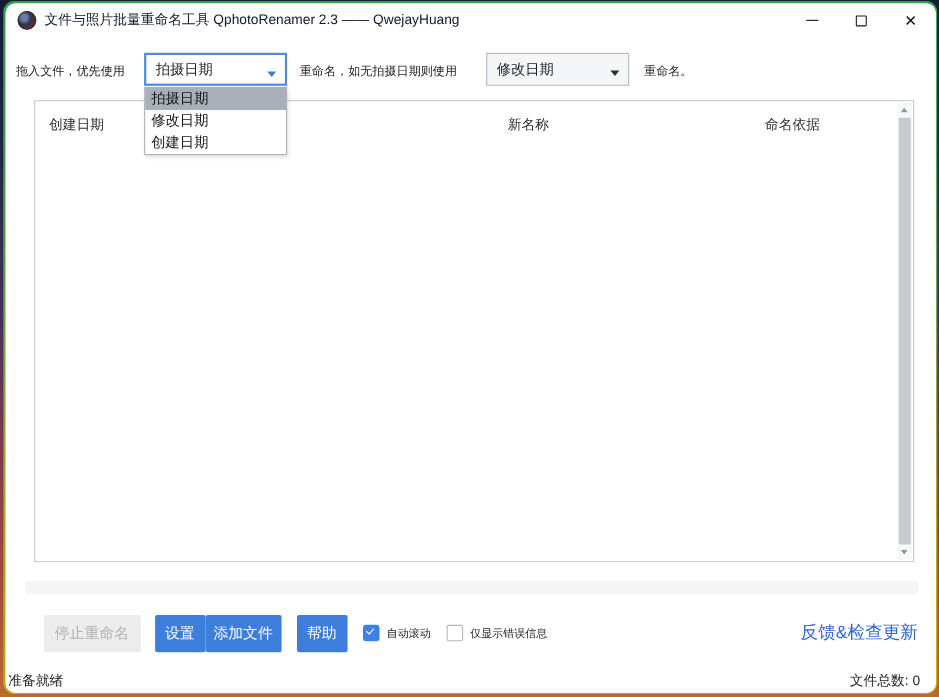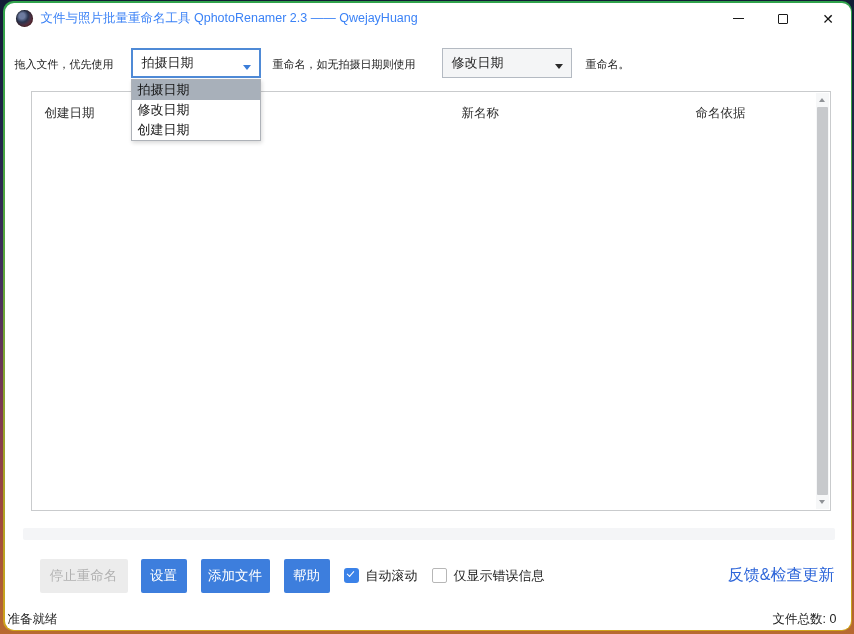--- a/index.html
+++ b/index.html
@@ -20,21 +20,21 @@
     position:relative; width:100%; height:100%;
     background:#ffffff; border-radius:9px; overflow:hidden;
     color:#1f1f1f;
   }
 
   
   .titlebar{ position:absolute; left:0; top:0; right:0; height:32px; display:flex; align-items:center; padding-left:11px; }
   .app-icon{ width:17px; height:17px; border-radius:50%; flex:0 0 auto;
     background:radial-gradient(circle at 35% 35%, #6d7ba0 0 18%, #2a3550 40%, #6e2e38 75%, #1b2233 100%);
     box-shadow:inset 0 0 2px #000; }
-  .title-text{ margin-left:8px; font-size:12.5px; color:#3b82f6; white-space:nowrap; }
+  .title-text{ margin-left:8px; font-size:12.5px; color:#0f172a; white-space:nowrap; }
   .win-controls{ margin-left:auto; display:flex; height:32px; }
   .win-btn{ width:45px; height:32px; display:flex; align-items:center; justify-content:center; cursor:default; }
   .glyph-min{ width:11px; height:1.4px; background:#1a1a1a; display:block; }
   .glyph-max{ width:10px; height:10px; border:1.4px solid #1a1a1a; border-radius:1px; display:block; }
   .glyph-close{ font-size:14px; color:#111; line-height:1; }
 
   
   .tb-label{ position:absolute; font-size:11px; color:#1c1c1c; white-space:nowrap; }
   .combo{ position:absolute; width:130px; height:30px; background:#fff; font-size:13px; display:flex; align-items:center; padding-left:9px; }
   .combo-primary{ left:126px; top:45px; border:2px solid #4f8ad6; }
@@ -62,28 +62,28 @@
 
   
   .progress{ position:absolute; left:18px; top:525px; width:812px; height:12px; background:#f4f5f7; border-radius:2px; }
 
   
   .actions{ position:absolute; left:23px; top:556px; right:10px; height:34px; display:flex; align-items:center; }
   .btn{ height:34px; border:none; border-radius:2px; background:#3d7edd; color:#fff; font-size:13.5px;
     font-family:inherit; display:flex; align-items:center; justify-content:center; cursor:pointer; white-space:nowrap; }
   .btn-start{ width:84px; } .btn-stop{ width:88px; margin-left:12px; background:#ececec; color:#b1b1b1; cursor:default; }
   .btn-settings{ width:46px; margin-left:13px; } .btn-clear{ width:71px; margin-left:14px; }
-  .btn-add{ width:69px; margin-left:14px; } .btn-help{ width:46px; margin-left:14px; }
+  .btn-add{ width:69px; } .btn-help{ width:46px; margin-left:14px; }
   .chk-group{ display:flex; align-items:center; margin-left:14px; cursor:default; }
   .chk{ width:15px; height:15px; border-radius:3px; position:relative; flex:0 0 auto; }
   .chk.checked{ background:#3b82e8; }
   .chk.unchecked{ background:#fff; border:1px solid #b7b7b7; border-radius:2px; }
   .check-mark{ position:absolute; left:3.2px; top:3.2px; width:7px; height:4px;
     border-left:1.8px solid #fff; border-bottom:1.8px solid #fff; transform:rotate(-48deg); }
-  .chk-label{ margin-left:7px; font-size:13px; color:#1c1c1c; white-space:nowrap; }
+  .chk-label{ margin-left:7px; font-size:10px; color:#1c1c1c; white-space:nowrap; }
   .feedback-link{ margin-left:auto; margin-right:6px; font-size:16px; color:#2e66d9; text-decoration:none; white-space:nowrap; }
 
   
   .statusbar{ position:absolute; left:0; right:0; bottom:0; height:22px; }
   .status-left{ position:absolute; left:3px; top:3px; font-size:12.5px; color:#1e1e1e; }
   .status-right{ position:absolute; right:14px; top:3px; font-size:12.5px; color:#1e1e1e; }
 </style>
 </head>
 <body>
 

